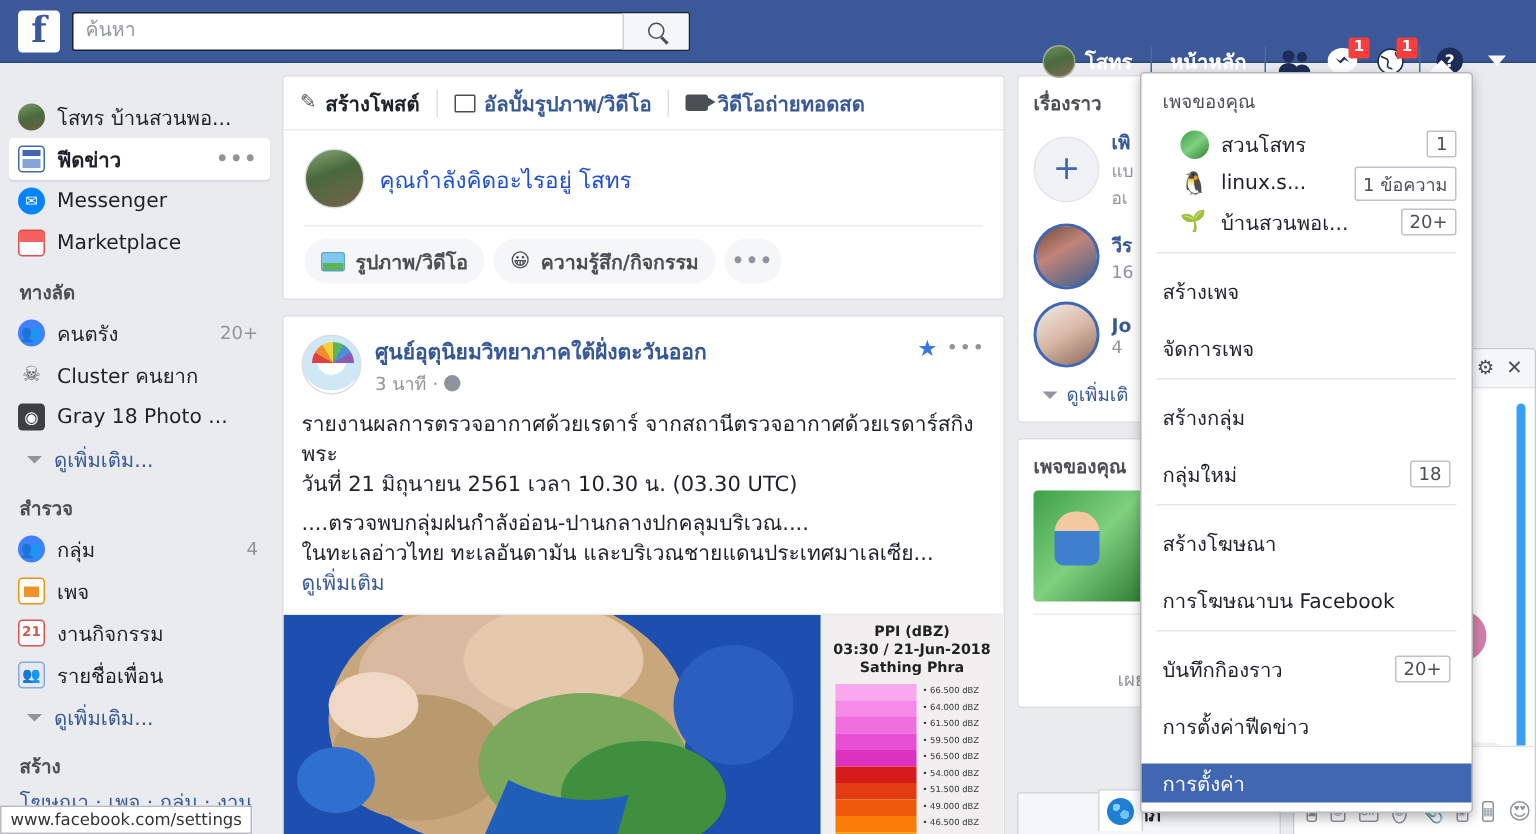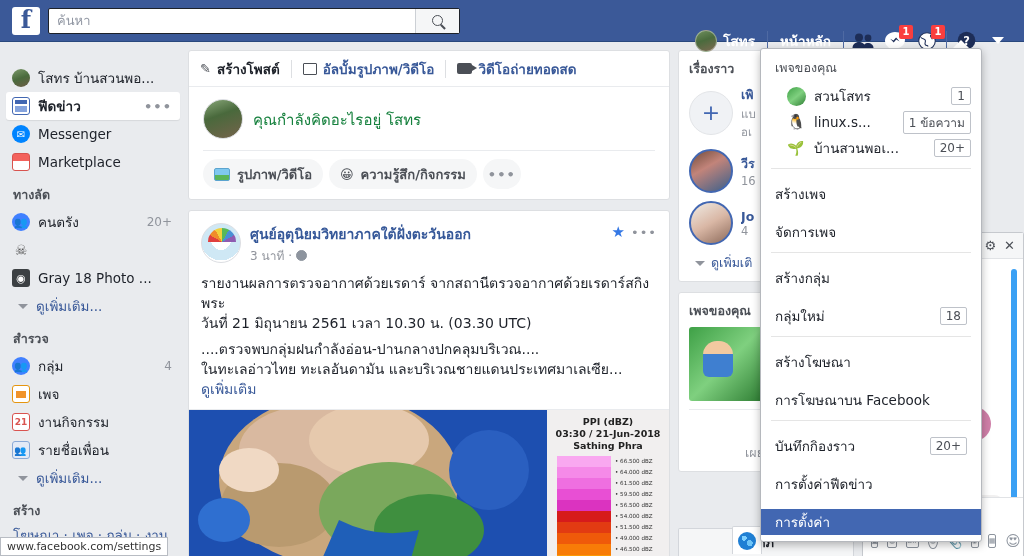--- a/index.html
+++ b/index.html
@@ -125,21 +125,21 @@
   .ic-pencil { color:#4b4f56; font-size: 13px; }
   .ic-album { width:14px;height:12px;border:1.6px solid #4b4f56;border-radius:1px;display:inline-block; }
   .ic-live { width:15px;height:11px;background:#4b4f56;border-radius:2px;display:inline-block;position:relative; }
   .ic-live::after{content:"";position:absolute;right:-5px;top:2px;border-left:5px solid #4b4f56;
     border-top:3px solid transparent;border-bottom:3px solid transparent;}
 
   .composer-body { padding: 12px 14px 0 14px; display: flex; gap: 10px; align-items: flex-start; }
   .comp-avatar { width: 40px; height: 40px; border-radius: 50%; flex: none;
     background: linear-gradient(160deg,#8aa87a 0%,#49693c 40%,#75634b 100%);
     border: 1px solid #dcdee2; }
-  .comp-placeholder { color: #15803d; font-size: 15px; padding-top: 9px; }
+  .comp-placeholder { color: #1d4ed8; font-size: 15px; padding-top: 9px; }
   .composer-divider { margin: 11px 14px 0 14px; border-top: 1px solid #e9ebee; }
   .composer-actions { display: flex; align-items: center; gap: 6px; padding: 8px 14px 10px 14px; }
   .pill { display: flex; align-items: center; gap: 7px; height: 30px; padding: 0 11px;
     border-radius: 16px; background: #f5f6f7; font-size: 13px; font-weight: bold; color: #4b4f56; }
   .pill.dots { width: 38px; justify-content: center; color: #90949c; letter-spacing: 1px; }
   .ic-photo { width:16px;height:13px;border-radius:2px;
     background: linear-gradient(#7fc8f0 0 55%, #5ab55a 55% 100%); border:1px solid #5ba4cf; }
 
   
   .post-head { display: flex; gap: 9px; padding: 12px 12px 0 12px; align-items: flex-start; }
@@ -337,20 +337,21 @@
     </div>
 
     <div class="sb-head">ทางลัด</div>
     <div class="sb-row">
       <span class="sb-ico ic-blue-group">👥</span>
       <span class="sb-label">คนตรัง</span>
       <span class="sb-count">20+</span>
     </div>
     <div class="sb-row">
       <span class="sb-ico ic-skull">☠</span>
+      <span class="sb-label">Cluster คนยาก</span>
     </div>
     <div class="sb-row">
       <span class="sb-ico ic-cam">◉</span>
       <span class="sb-label">Gray 18 Photo ...</span>
     </div>
     <div class="sb-row">
       <span class="sb-caret"></span>
       <span class="sb-more">ดูเพิ่มเติม...</span>
     </div>
 

